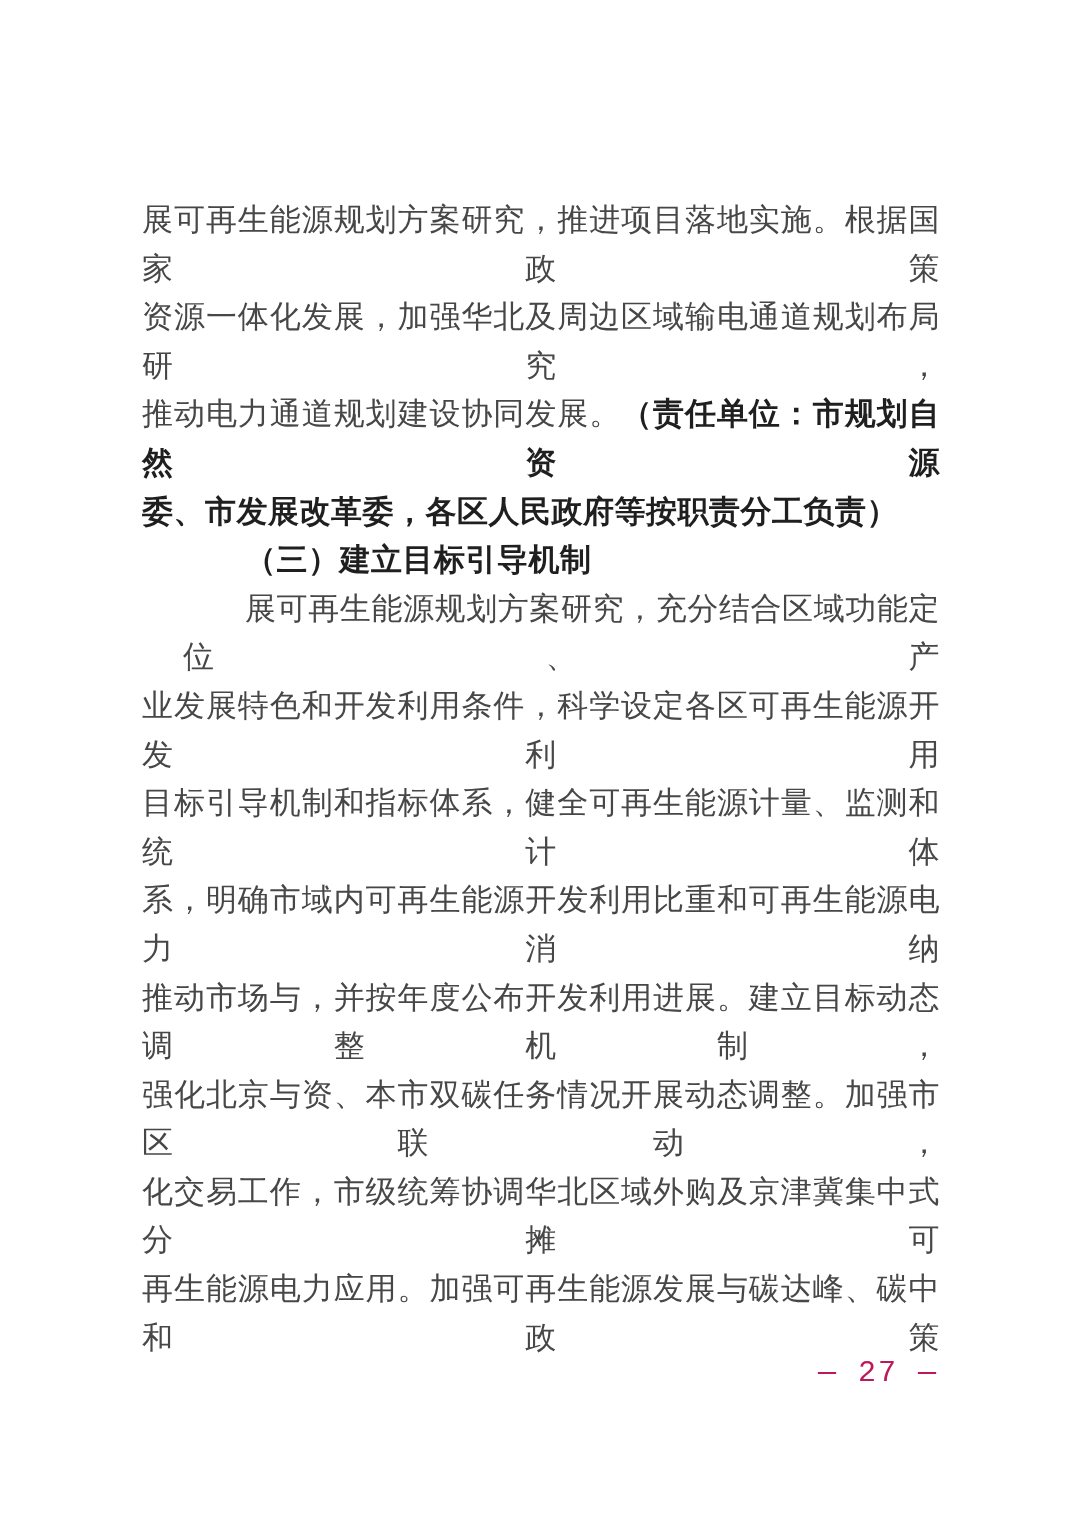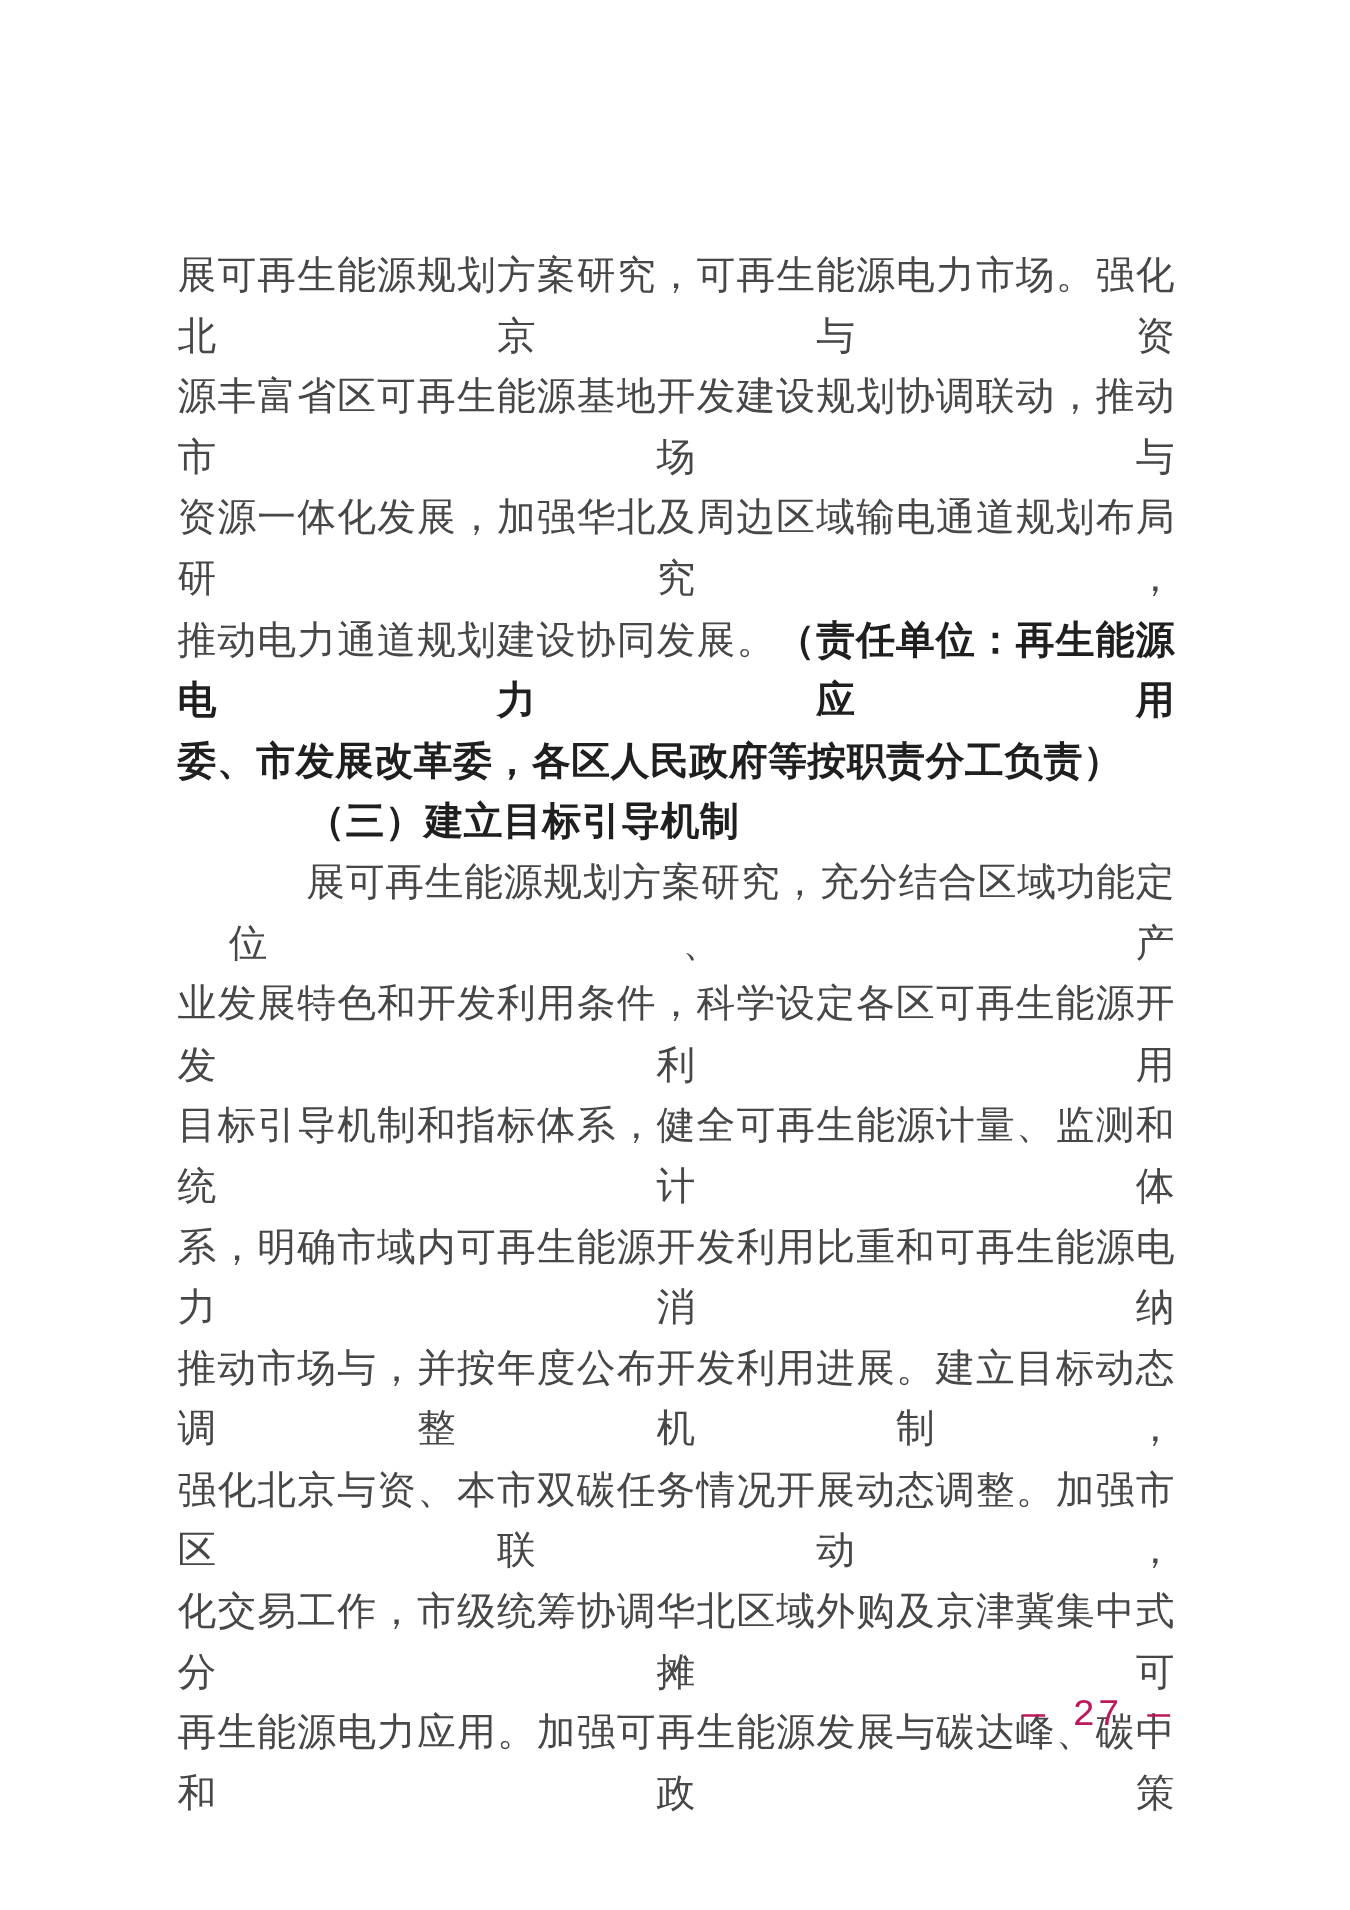--- a/index.html
+++ b/index.html
@@ -58,24 +58,23 @@
     color: #be185d;
     letter-spacing: 2px;
     font-family: Liberation Mono, monospace;
   }
 </style>
 </head>
 <body>
 
 <div class="page">
   <div class="doc-body">
-      <div class="line fill"><span>展可再生能源规划方案研究，可再生能源电力市场。强化北京与资</span></div>
-      <div class="line fill"><span>源丰富省区可再生能源基地开发建设规划协调联动，推动市场与</span></div>
+      <div class="line fill"><span>展可再生能源规划方案研究，推进项目落地实施。根据国家政策</span></div>
       <div class="line fill"><span>资源一体化发展，加强华北及周边区域输电通道规划布局研究，</span></div>
-      <div class="line fill"><span>推动电力通道规划建设协同发展。</span><span class="bold">（责任单位：再生能源电力应用</span></div>
+      <div class="line fill"><span>推动电力通道规划建设协同发展。</span><span class="bold">（责任单位：市规划自然资源</span></div>
       <div class="line"><span class="bold">委、市发展改革委，各区人民政府等按职责分工负责）</span></div>
       <div class="line indent heading"><span class="bold">（三）建立目标引导机制</span></div>
       <div class="line fill indent"><span>展可再生能源规划方案研究，充分结合区域功能定位、产</span></div>
       <div class="line fill"><span>业发展特色和开发利用条件，科学设定各区可再生能源开发利用</span></div>
       <div class="line fill"><span>目标引导机制和指标体系，健全可再生能源计量、监测和统计体</span></div>
       <div class="line fill"><span>系，明确市域内可再生能源开发利用比重和可再生能源电力消纳</span></div>
       <div class="line fill"><span>推动市场与，并按年度公布开发利用进展。建立目标动态调整机制，</span></div>
       <div class="line fill"><span>强化北京与资、本市双碳任务情况开展动态调整。加强市区联动，</span></div>
       <div class="line fill"><span>化交易工作，市级统筹协调华北区域外购及京津冀集中式分摊可</span></div>
       <div class="line fill"><span>再生能源电力应用。加强可再生能源发展与碳达峰、碳中和政策</span></div>

